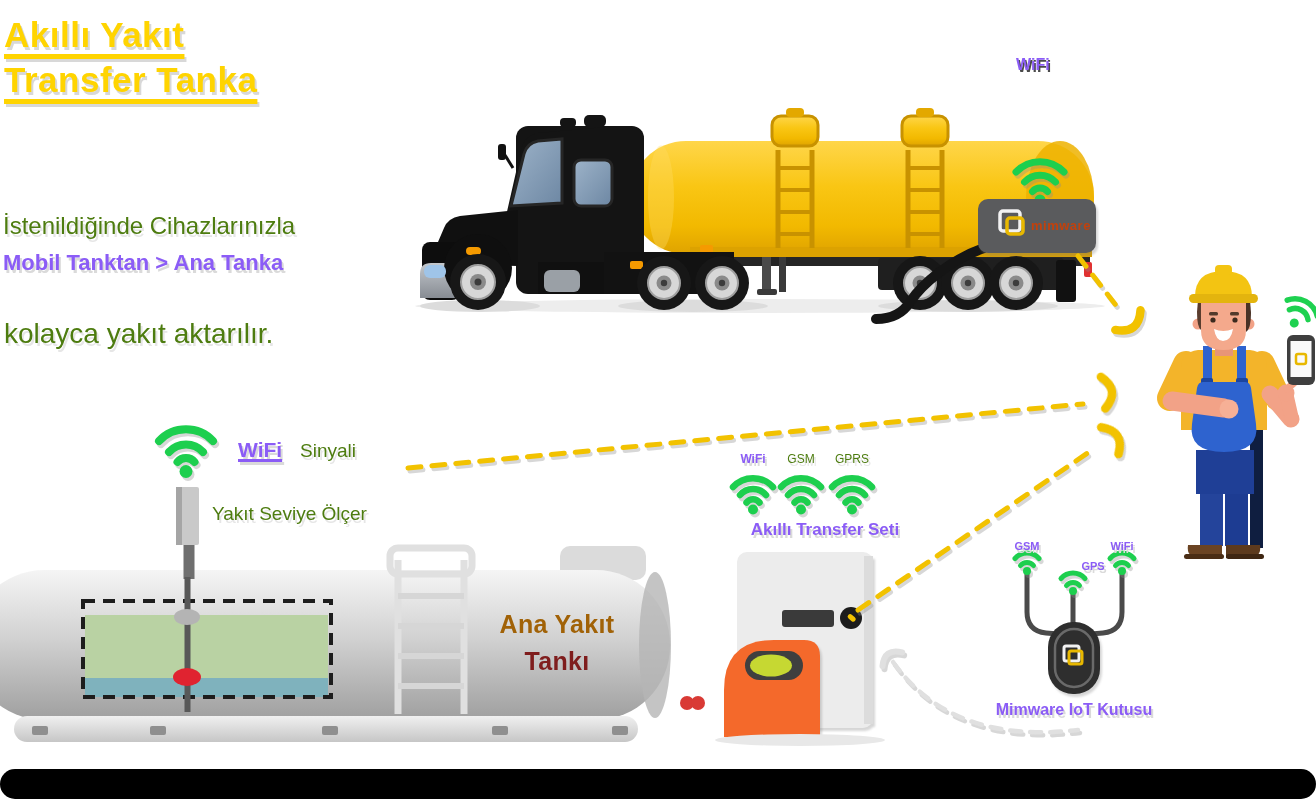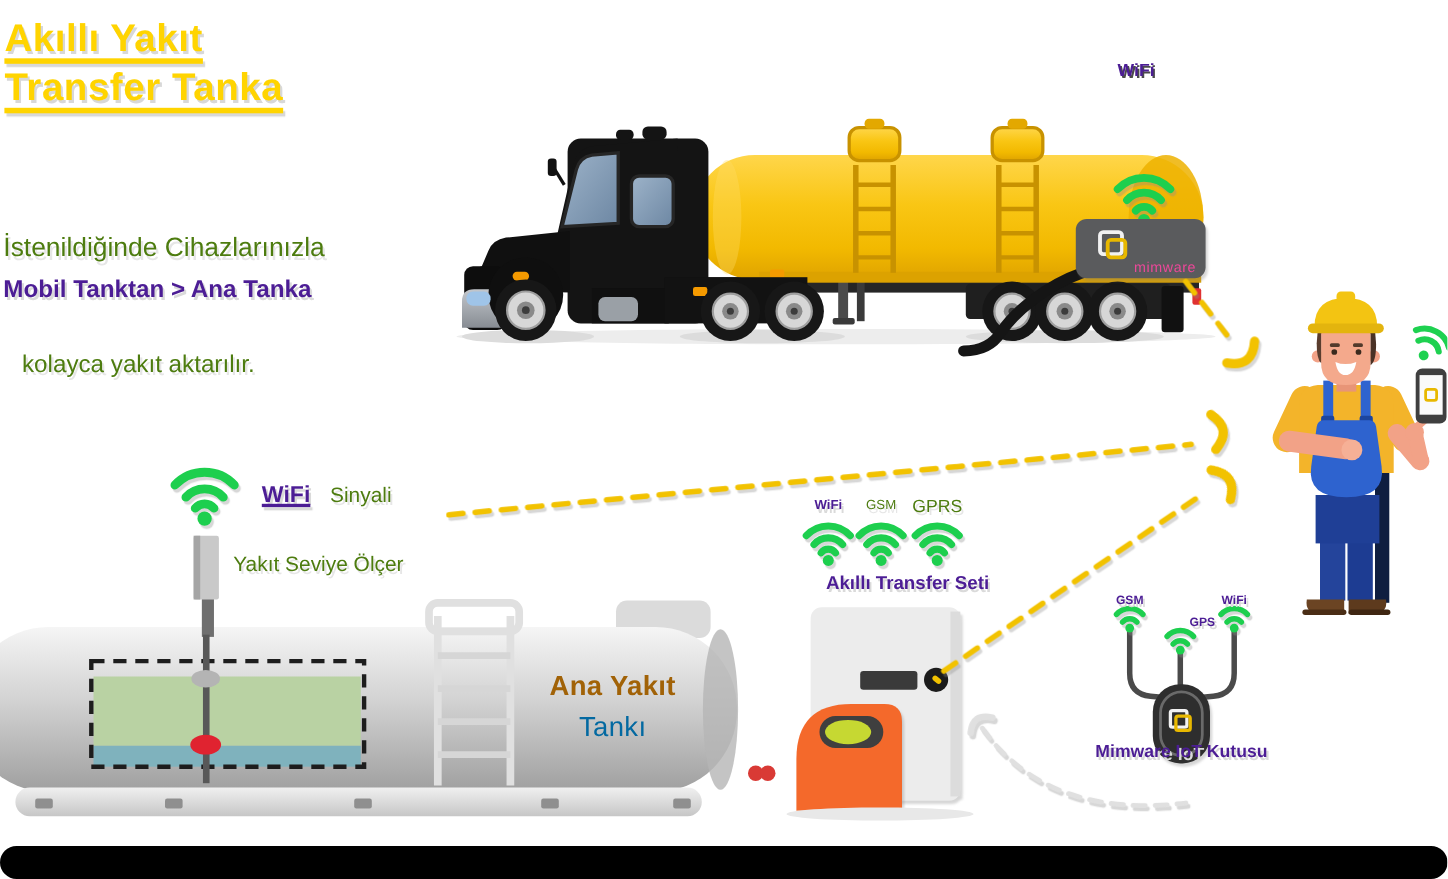--- a/index.html
+++ b/index.html
@@ -1,18 +1,18 @@
 <!DOCTYPE html>
 <html><head>
 <meta charset="utf-8">
 <style>
   html,body{margin:0;padding:0;background:#fff;}
   #scene{position:relative;width:1316px;height:799px;overflow:hidden;background:#fff;font-family:"Liberation Sans",sans-serif;}
   .abs{position:absolute;}
-  .ylw{color:#4c1d95;text-shadow:2px 3px 0 #dadada;font-weight:700;text-align:center;}
+  .ylw{color:#8b5cf6;text-shadow:2px 3px 0 #dadada;font-weight:700;text-align:center;}
   .wht{color:#4d7c0f;text-shadow:2px 3px 0 #e6e6e6;font-weight:400;}
   .title{color:#ffd400;font-weight:700;font-size:35px;text-decoration:underline;text-decoration-thickness:5px;text-underline-offset:7px;text-shadow:2px 3px 0 #d8d8d8;letter-spacing:0.5px;}
   .ctr{transform:translateX(-50%);white-space:nowrap;}
   .shdw{filter:drop-shadow(2px 3px 0 rgba(140,140,140,0.35));}
   .softshdw{filter:drop-shadow(2px 3px 1px rgba(120,120,120,0.30));}
 </style>
 </head>
 <body>
 
 <div id="scene">
@@ -356,37 +356,37 @@
         <path d="M -4,-12 Q 10,0 -4,12" transform="translate(890,656) rotate(-125)" fill="none" stroke="#e0e0e0" stroke-width="6" stroke-linecap="round"></path>
       </g>
     </g>
   </svg>
 
   <div class="abs title" style="left:4px;top:15px;">Akıllı Yakıt</div>
   <div class="abs title" style="left:4px;top:60px;">Transfer Tanka</div>
 
   <div class="abs wht" style="left:3px;top:212px;font-size:24px;">İstenildiğinde Cihazlarınızla</div>
   <div class="abs ylw" style="left:3px;top:250px;font-size:22px;">Mobil Tanktan &gt; Ana  Tanka</div>
-  <div class="abs wht" style="left:20px;top:318px;font-size:22px;">kolayca yakıt aktarılır.</div>
+  <div class="abs wht" style="left:4px;top:318px;font-size:28px;">kolayca yakıt aktarılır.</div>
 
   <div class="abs ylw" style="left:1016px;top:56px;font-size:16px;text-shadow:1.5px 1.5px 0 #4a4a4a;">WiFi</div>
 
   <div class="abs ylw" style="left:238px;top:438px;font-size:21px;text-decoration:underline;text-decoration-thickness:3px;">WiFi</div>
   <div class="abs wht" style="left:300px;top:440px;font-size:19px;">Sinyali</div>
   <div class="abs wht" style="left:212px;top:503px;font-size:19px;">Yakıt Seviye Ölçer</div>
 
   <div class="abs ctr" style="left:557px;top:610px;font-size:25px;color:#a16207;font-weight:700;letter-spacing:0.3px;">Ana Yakıt</div>
-  <div class="abs ctr" style="left:557px;top:647px;font-size:25px;color:#0369a1;font-weight:400;letter-spacing:0.3px;">Tankı</div>
+  <div class="abs ctr" style="left:557px;top:647px;font-size:25px;color:#7f1d1d;font-weight:700;letter-spacing:0.3px;">Tankı</div>
 
   <div class="abs ylw ctr" style="left:796px;top:520px;font-size:17px;margin-left:29px;">Akıllı Transfer Seti</div>
   <div class="abs ylw ctr" style="left:753px;top:452px;font-size:12px;">WiFi</div>
   <div class="abs wht ctr" style="left:801px;top:452px;font-size:12px;">GSM</div>
-  <div class="abs wht ctr" style="left:852px;top:452px;font-size:16px;">GPRS</div>
+  <div class="abs wht ctr" style="left:852px;top:452px;font-size:12px;">GPRS</div>
 
   <div class="abs ylw ctr" style="left:1027px;top:540px;font-size:11px;">GSM</div>
   <div class="abs ylw ctr" style="left:1073px;top:560px;font-size:11px;margin-left:20px;">GPS</div>
   <div class="abs ylw ctr" style="left:1122px;top:540px;font-size:11px;">WiFi</div>
-  <div class="abs ylw ctr" style="left:1074px;top:675px;font-size:16px;">Mimware IoT Kutusu</div>
-
-  <div class="abs" style="left:1031px;top:235px;font-size:13px;font-weight:400;color:#ec4899;letter-spacing:0.5px;">mimware</div>
+  <div class="abs ylw ctr" style="left:1074px;top:701px;font-size:16px;">Mimware IoT Kutusu</div>
+
+  <div class="abs" style="left:1031px;top:218px;font-size:13px;font-weight:700;color:#c2410c;letter-spacing:0.5px;">mimware</div>
 
   <div class="abs" style="left:0;top:769px;width:1316px;height:30px;background:#000;border-radius:15px;"></div>
 </div>
 
 </body></html>

